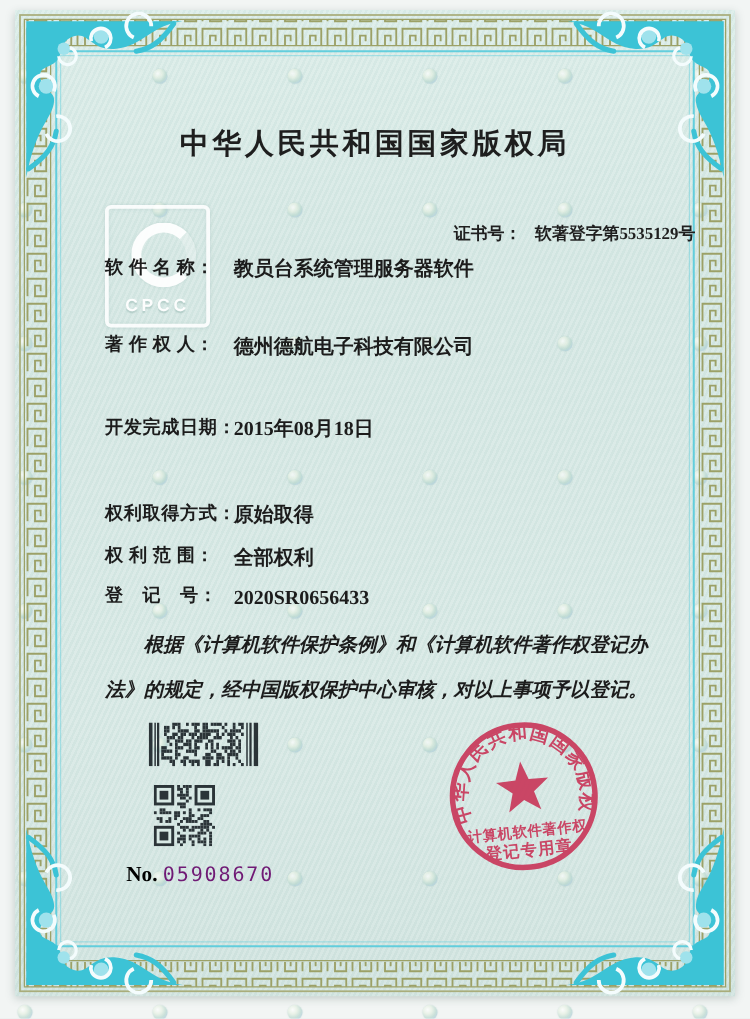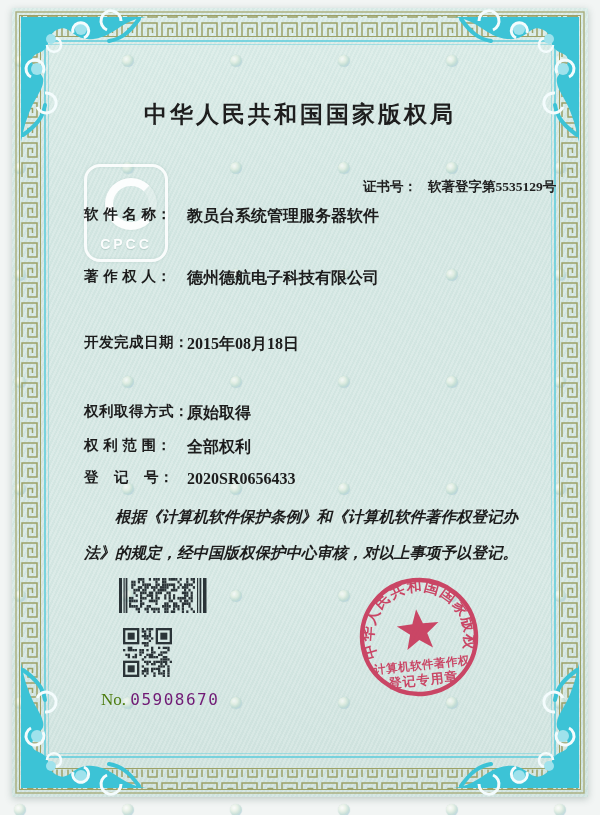--- a/index.html
+++ b/index.html
@@ -29,28 +29,28 @@
   .fvalue{position:absolute;left:103px;top:0;}
   .vline{display:block;}
 
   .statement{position:absolute;left:84px;top:499px;width:444px;font-size:15.5px;
     font-weight:700;color:#1c1c1c;line-height:2.3;text-indent:2em;font-style:italic;}
 
   .barcode{position:absolute;left:119px;top:578px;}
   .qrcode{position:absolute;left:123px;top:628px;}
 
   .serial{position:absolute;left:101px;top:690px;font-size:17px;white-space:nowrap;}
-  .no-prefix{color:#4d7c0f;font-weight:400;}
+  .no-prefix{color:#000000;font-weight:700;}
   .no-num{color:#701a75;letter-spacing:1.5px;font-size:16px;font-family:"DejaVu Sans Mono",monospace;}
 
   .issue-date{position:absolute;left:357px;top:691px;font-size:17.5px;font-weight:700;
     letter-spacing:.5px;color:#101010;}
   .seal{position:absolute;left:349px;top:567px;width:140px;height:140px;opacity:.93;}
 
-  .cpcc{position:absolute;left:84px;top:164px;width:78px;height:92px;border-radius:16px;
+  .cpcc{position:absolute;left:84px;top:164px;width:78px;height:92px;border-radius:5px;
     border:3px solid rgba(255,255,255,.85);
     box-shadow:0 0 3px rgba(140,175,168,.35), inset 0 0 3px rgba(140,175,168,.28);}
   .cpcc-ring{position:absolute;left:18px;top:11px;width:36px;height:36px;border-radius:50%;
     border:8px solid rgba(255,255,255,.92);border-right-color:rgba(255,255,255,.25);
     box-shadow:0 0 2px rgba(140,175,168,.3);}
   .cpcc-text{position:absolute;left:0;right:0;bottom:7px;text-align:center;
     color:rgba(255,255,255,.95);font-weight:700;font-size:14px;letter-spacing:3px;
     font-family:"Liberation Sans",sans-serif;text-shadow:0 1px 1px rgba(140,175,168,.45);}
 </style>
 </head>

